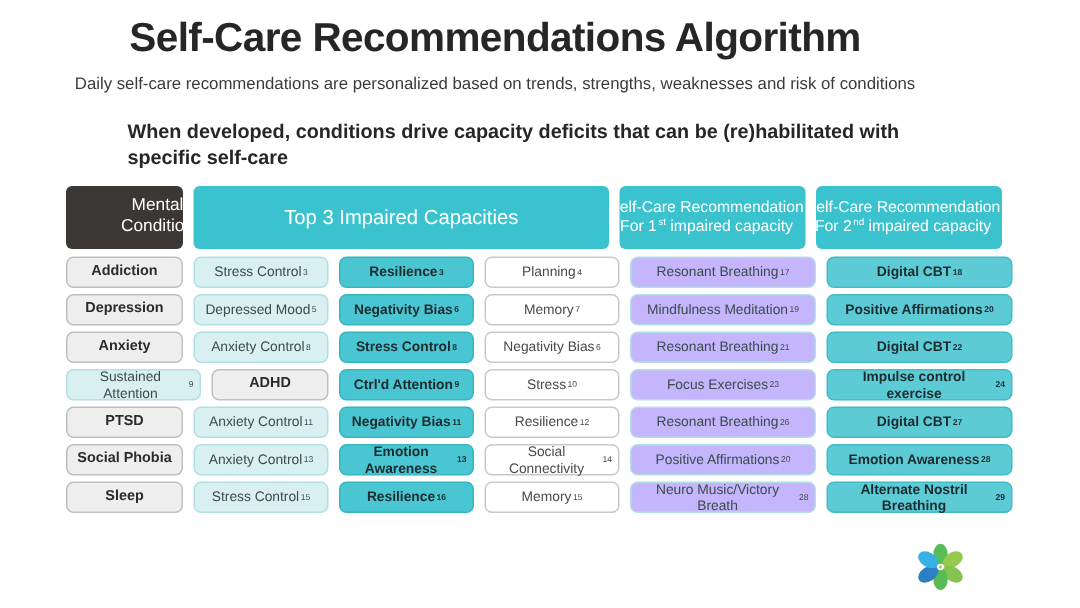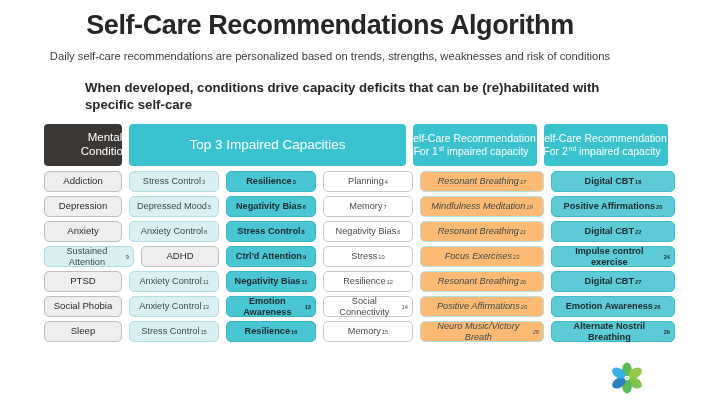--- a/index.html
+++ b/index.html
@@ -123,21 +123,21 @@
     margin-left: -8px;
     line-height: 1.25;
   }
 
   
   .cond {
     background: #eeeeee;
     border: 1px solid #bfbfbf;
     color: #2b2b2b;
     font-size: 9.6px;
-    font-weight: normal;
+    font-weight: bold;
     height: 21px;
   }
   .cap1 {
     background: #d9f0f2;
     border: 1px solid #b2dfe4;
     color: #3d4b4d;
     font-size: 9.2px;
     height: 21px;
   }
   .cap2 {
@@ -149,26 +149,25 @@
     height: 21px;
   }
   .cap3 {
     background: #ffffff;
     border: 1px solid #c9c9c9;
     color: #4a4a4a;
     font-size: 9.2px;
     height: 21px;
   }
   .rec1 {
-    background: #fdba74;
+    background: #c4b5fd;
     border: 1px solid #b2dfe4;
     color: #3d4b4d;
     font-size: 9.2px;
     height: 21px;
-    font-style: italic;
   }
   .rec2 {
     background: #5ccbd5;
     border: 1px solid #3fbcc8;
     color: #1d2b2e;
     font-size: 9.2px;
     font-weight: bold;
     height: 21px;
   }
 

